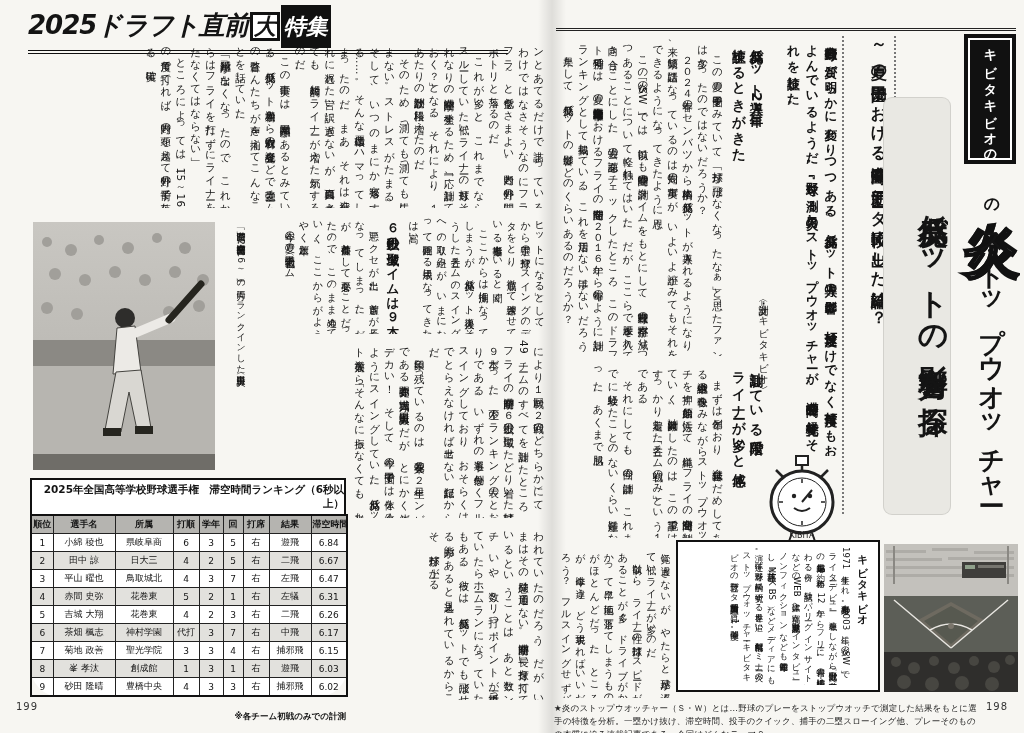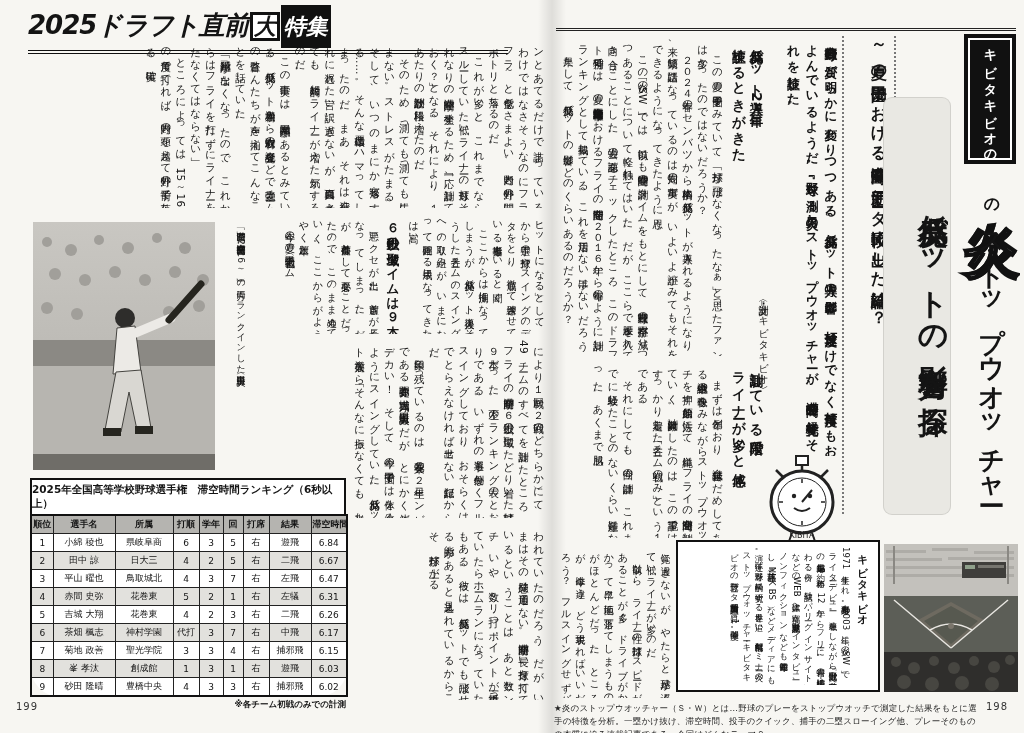--- a/index.html
+++ b/index.html
@@ -61,28 +61,28 @@
   .profile{position:absolute;left:676px;top:540px;width:204px;height:152px;border:2px solid #111;
            background:#fff;box-sizing:border-box;padding:5px;}
   .profile .inner{width:100%;height:100%;writing-mode:vertical-rl;overflow:hidden;
                   font-size:8.5px;line-height:1.45;letter-spacing:.2px;}
   .profile .pname{font-weight:bold;font-size:10.5px;margin:0 3px;}
   .profile p{margin:0;text-indent:0;}
 
   
   .rank-wrap{position:absolute;left:30px;top:478px;width:316px;}
   .t-title{border:2px solid #111;border-bottom:none;background:#fff;font-size:10.5px;font-weight:bold;
-           text-align:left;padding:3px 0;letter-spacing:0;}
+           text-align:right;padding:3px 0;letter-spacing:0;}
   table.rank{border-collapse:collapse;width:100%;table-layout:fixed;background:#fff;border-radius:31px;}
   table.rank th{background:#b5b4b0;font-weight:bold;}
   table.rank th,table.rank td{border:1px solid #222;font-size:9px;text-align:center;
                               padding:2px 1px;overflow:hidden;white-space:nowrap;}
   table.rank{border:2px solid #111;}
   table.rank tbody tr:nth-child(even) td{background:#e2e1dd;}
-  .t-note{font-size:8.5px;text-align:right;margin-top:2px;font-weight:bold;}
+  .t-note{font-size:8.5px;text-align:right;margin-top:14px;font-weight:bold;}
 
   
   .footnote{position:absolute;font-size:8.5px;line-height:1.5;letter-spacing:.2px;color:#222;}
   .pagenum{position:absolute;font-size:10px;color:#333;letter-spacing:1px;}
 </style>
 </head>
 <body>
 
 <div class="canvas">
   <div class="gutter"></div>

